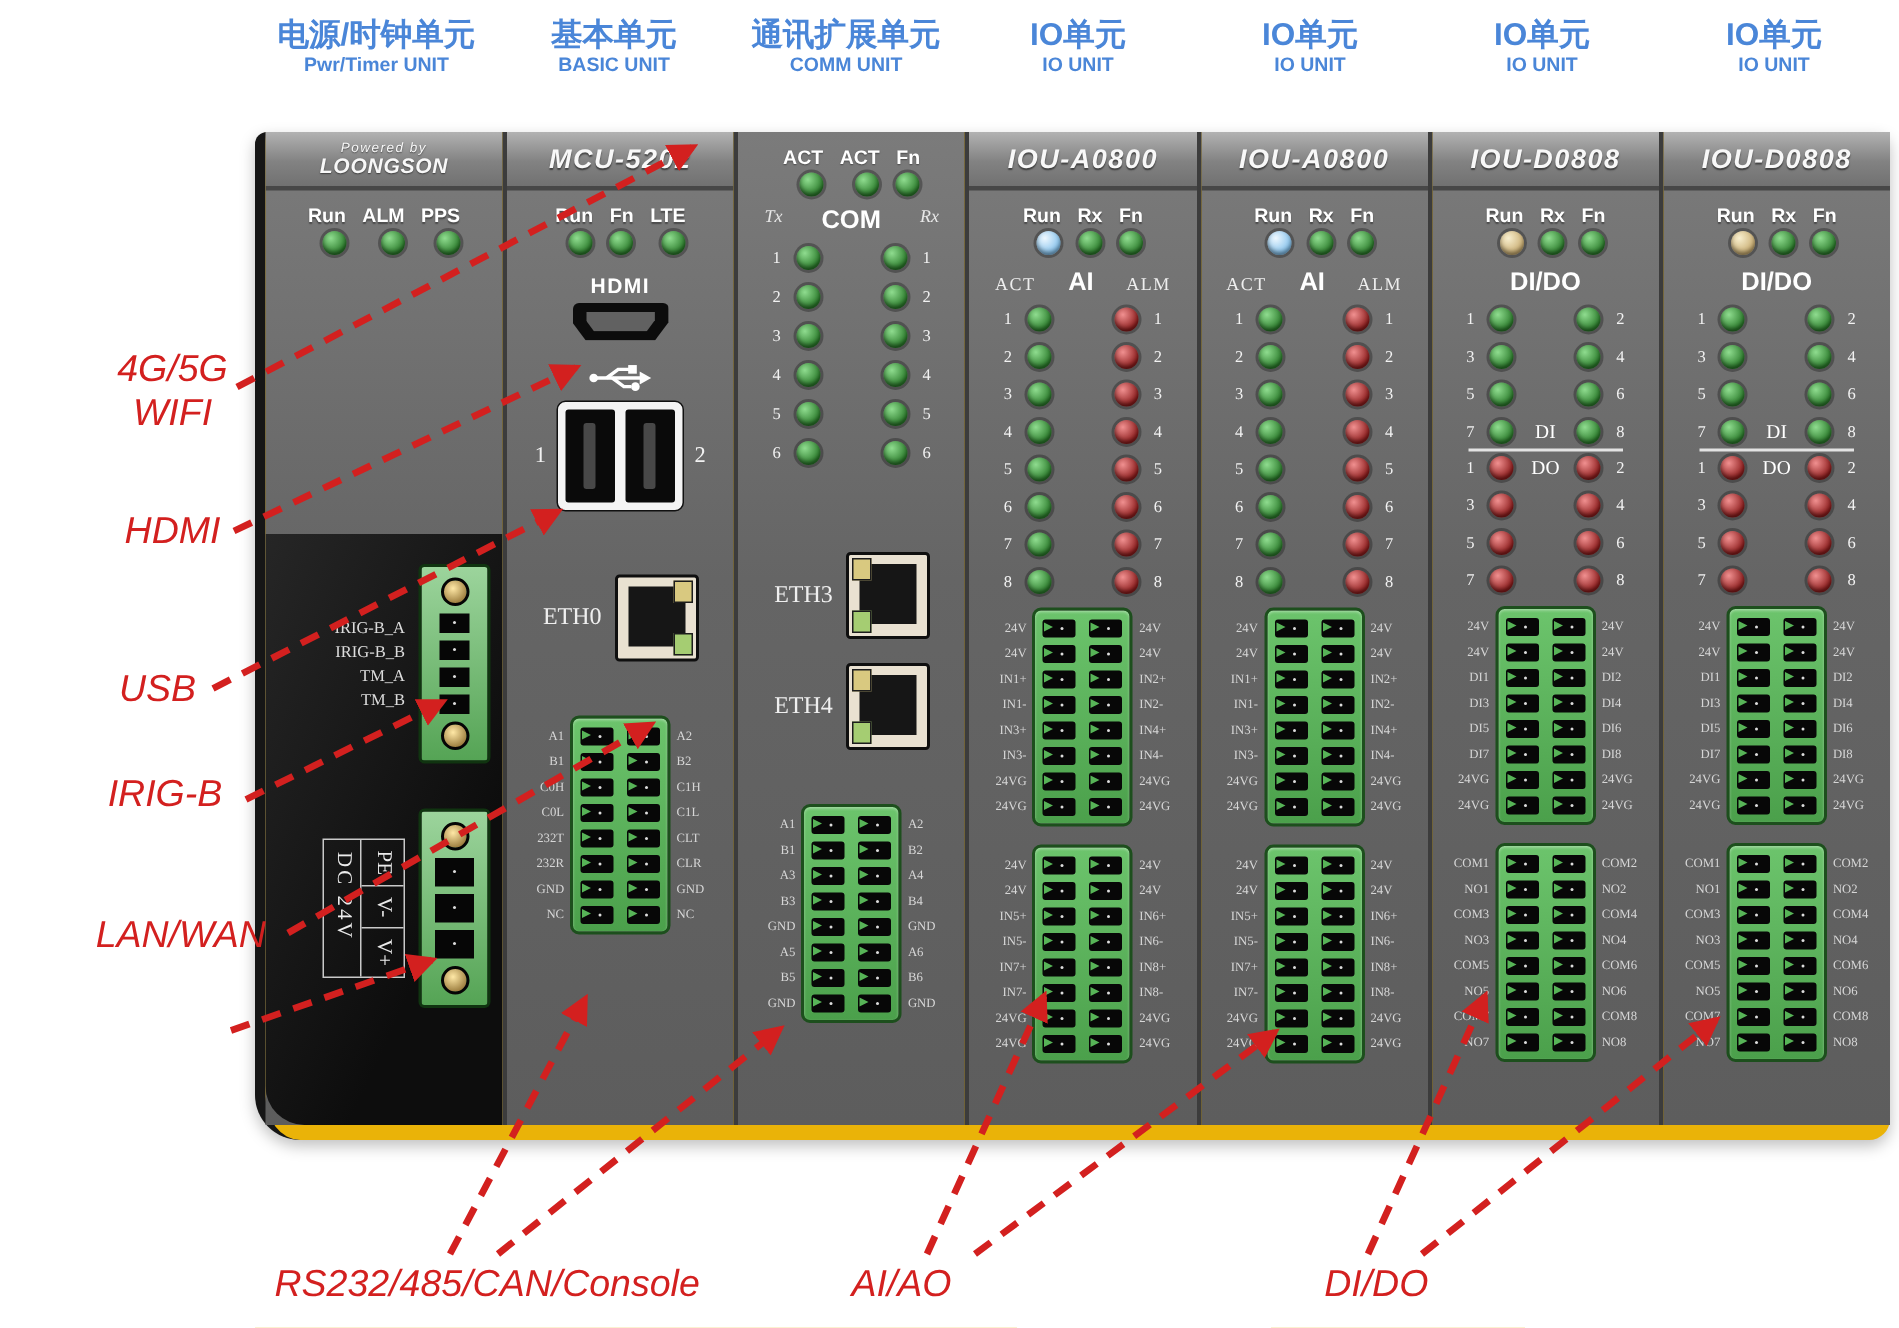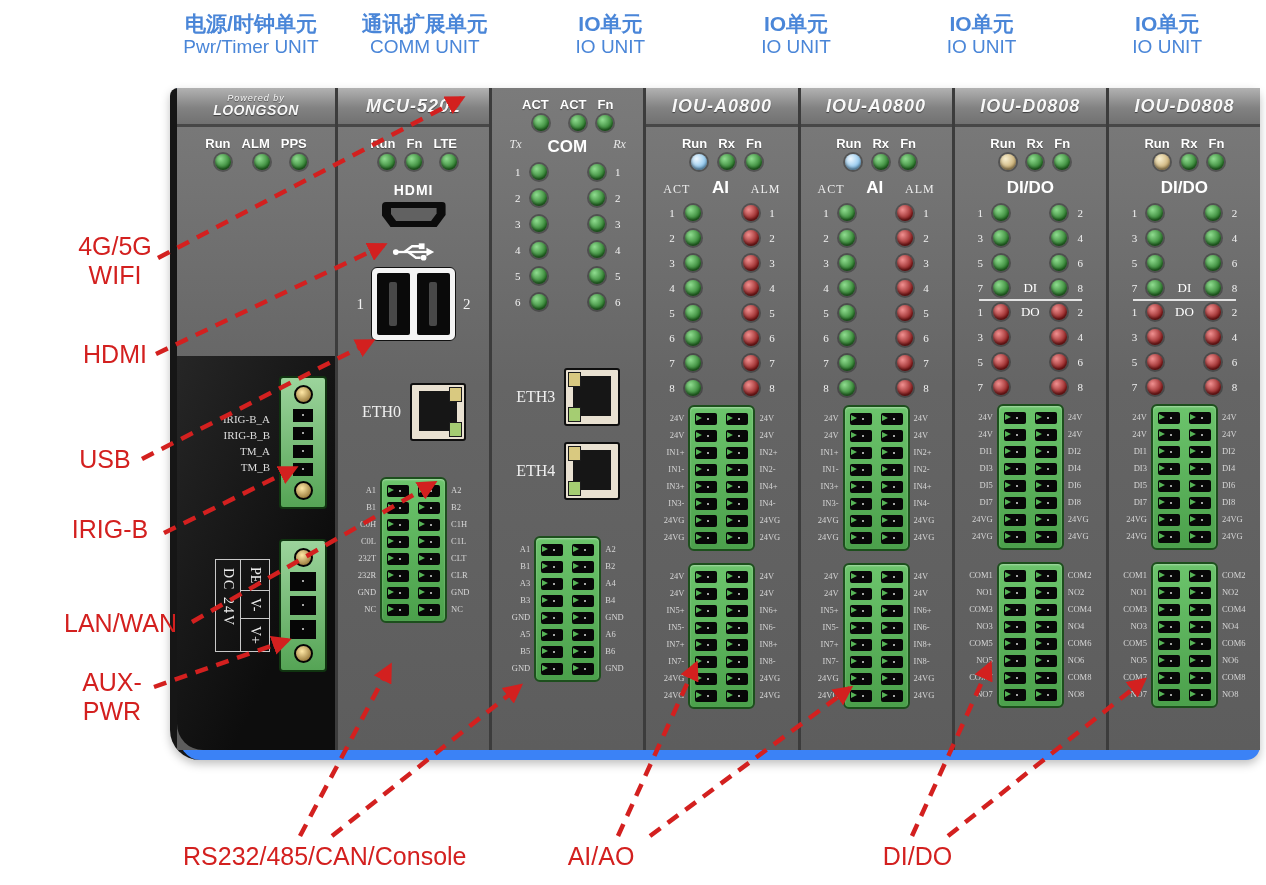--- a/index.html
+++ b/index.html
@@ -3,23 +3,23 @@
 <meta charset="utf-8">
 <style>
   html,body{margin:0;padding:0;background:#fff;}
   .stage{position:relative;width:1266px;height:885px;background:#ffffff;overflow:hidden;
          font-family:"Liberation Sans",sans-serif;}
   
   .headers{position:absolute;left:170px;top:12px;width:1090px;display:flex;}
   .unit-header{flex:1;text-align:center;color:#4a86d8;line-height:1.15;}
   .unit-header:first-child{flex:none;width:162px;}
   .uh-cn{font-size:21px;font-weight:bold;}
-  .uh-en{font-size:19px;font-weight:normal;}
+  .uh-en{font-size:13px;font-weight:bold;}
   
-  .chassis{position:absolute;left:170px;top:88px;width:1090px;height:672px;background:#3b82f6;
+  .chassis{position:absolute;left:170px;top:88px;width:1090px;height:672px;background:#eab308;
            border-radius:8px 8px 14px 30px;border-left:7px solid #161616;box-sizing:border-box;
            padding-bottom:10px;display:flex;box-shadow:0 4px 10px rgba(0,0,0,.25);}
   .modules{flex:1;display:flex;}
   .module{position:relative;flex:1;overflow:hidden;
           background:linear-gradient(180deg,#7b7b7b,#656565 45%,#5d5d5d);}
   .module + .module{border-left:3px solid #3c3c3c;}
   .mod-power{flex:none;width:158px;}
   .mtitle{height:36px;display:flex;align-items:center;justify-content:center;
           background:linear-gradient(180deg,#b2b2b2,#828282 55%,#717171);
           color:#f8f8f8;font-weight:bold;font-style:italic;font-size:18px;letter-spacing:1px;
@@ -103,21 +103,21 @@
   .gpin.big{width:26px;height:19px;}
   .gpin.big::after{left:12px;top:8px;}
   .dctable{display:flex;border:1.5px solid #c9c9c9;color:#ececec;font-family:"Liberation Serif",serif;}
   .dcv{writing-mode:vertical-rl;display:flex;align-items:center;padding:8px 4px;font-size:14px;
        letter-spacing:2px;border-right:1.5px solid #c9c9c9;}
   .dcpins{display:flex;flex-direction:column;}
   .dcpin{writing-mode:vertical-rl;padding:7px 6px;font-size:14px;border-bottom:1.5px solid #c9c9c9;text-align:center;}
   .dcpin:last-child{border-bottom:none;}
   
   .ann{position:absolute;color:#d3201f;font-size:25px;font-weight:normal;line-height:1.15;
-       text-align:center;white-space:pre-line;}
+       text-align:center;white-space:pre-line;font-style:italic;}
   .ann-wifi{left:35px;top:232px;width:160px;}
   .ann-hdmi{left:35px;top:340px;width:160px;}
   .ann-usb{left:30px;top:445px;width:150px;}
   .ann-irig{left:30px;top:515px;width:160px;}
   .ann-lan{left:38px;top:609px;width:165px;}
   .ann-aux{left:33px;top:668px;width:158px;}
   .ann-rs{left:183px;top:842px;width:275px;}
   .ann-aiao{left:516px;top:842px;width:170px;}
   .ann-dido{left:830px;top:842px;width:175px;}
   .overlay{position:absolute;left:0;top:0;pointer-events:none;z-index:5;}
@@ -139,20 +139,24 @@
 <body>
 
 <div class="stage">
 
   <div class="headers">
       <div class="unit-header">
       <div class="uh-cn">电源/时钟单元</div>
       <div class="uh-en">Pwr/Timer UNIT</div>
     </div>
       <div class="unit-header">
+      <div class="uh-cn">基本单元</div>
+      <div class="uh-en">BASIC UNIT</div>
+    </div>
+      <div class="unit-header">
       <div class="uh-cn">通讯扩展单元</div>
       <div class="uh-en">COMM UNIT</div>
     </div>
       <div class="unit-header">
       <div class="uh-cn">IO单元</div>
       <div class="uh-en">IO UNIT</div>
     </div>
       <div class="unit-header">
       <div class="uh-cn">IO单元</div>
       <div class="uh-en">IO UNIT</div>
@@ -1243,22 +1247,20 @@
 
     </div>
   </div>
 
   <div class="ann ann-wifi">4G/5G
 WIFI</div>
   <div class="ann ann-hdmi">HDMI</div>
   <div class="ann ann-usb">USB</div>
   <div class="ann ann-irig">IRIG-B</div>
   <div class="ann ann-lan">LAN/WAN</div>
-  <div class="ann ann-aux">AUX-
-PWR</div>
   <div class="ann ann-rs">RS232/485/CAN/Console</div>
   <div class="ann ann-aiao">AI/AO</div>
   <div class="ann ann-dido">DI/DO</div>
 
   <svg class="overlay" width="1266" height="885" viewBox="0 0 1266 885">
     <defs>
       <marker id="arrh" viewBox="0 0 10 10" refX="8" refY="5" markerWidth="4.4" markerHeight="4.4" orient="auto-start-reverse">
         <path d="M0,0 L10,5 L0,10 z" fill="#d3201f"></path>
       </marker>
     </defs>

